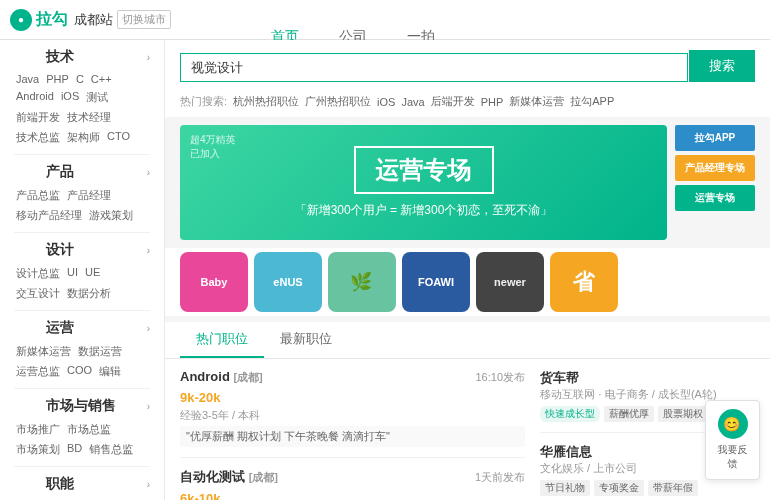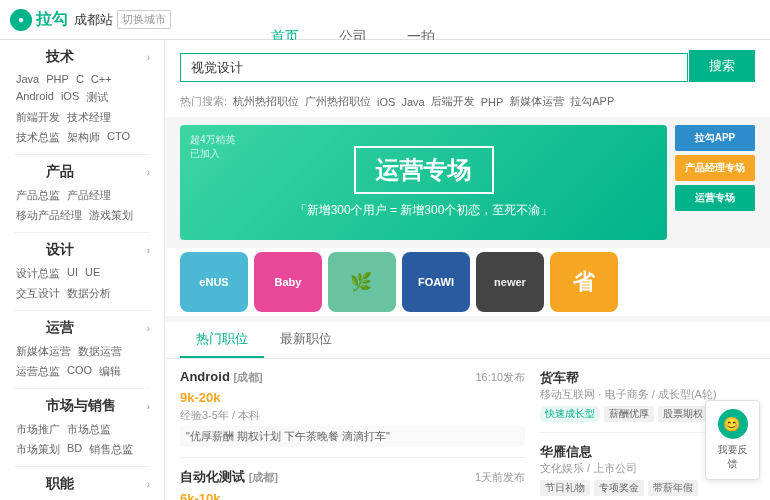--- a/index.html
+++ b/index.html
@@ -224,25 +224,25 @@
         <div class="banner-subtitle">「新增300个用户 = 新增300个初恋，至死不渝」</div>
       </div>
       <div class="banner-side">
         <div class="banner-side-item app">拉勾APP</div>
         <div class="banner-side-item product">产品经理专场</div>
         <div class="banner-side-item ops">运营专场</div>
       </div>
     </div>
 
     <div class="app-logos">
+      <div class="app-logo" style="background:#e8479a;">
+        <span style="font-size:11px;font-weight:bold;">Baby</span>
+      </div>
       <div class="app-logo" style="background:#4db8d4;">
         <span style="font-size:11px;font-weight:bold;">eNUS</span>
-      </div>
-      <div class="app-logo" style="background:#e8479a;">
-        <span style="font-size:11px;font-weight:bold;">Baby</span>
       </div>
       <div class="app-logo" style="background:#67c3a0;">
         <span style="font-size:18px;">🌿</span>
       </div>
       <div class="app-logo" style="background:#2a5a9f;">
         <span style="font-size:11px;font-weight:bold;">FOAWI</span>
       </div>
       <div class="app-logo" style="background:#444;color:#eee;">
         <span style="font-size:11px;font-weight:bold;">newer</span>
       </div>

